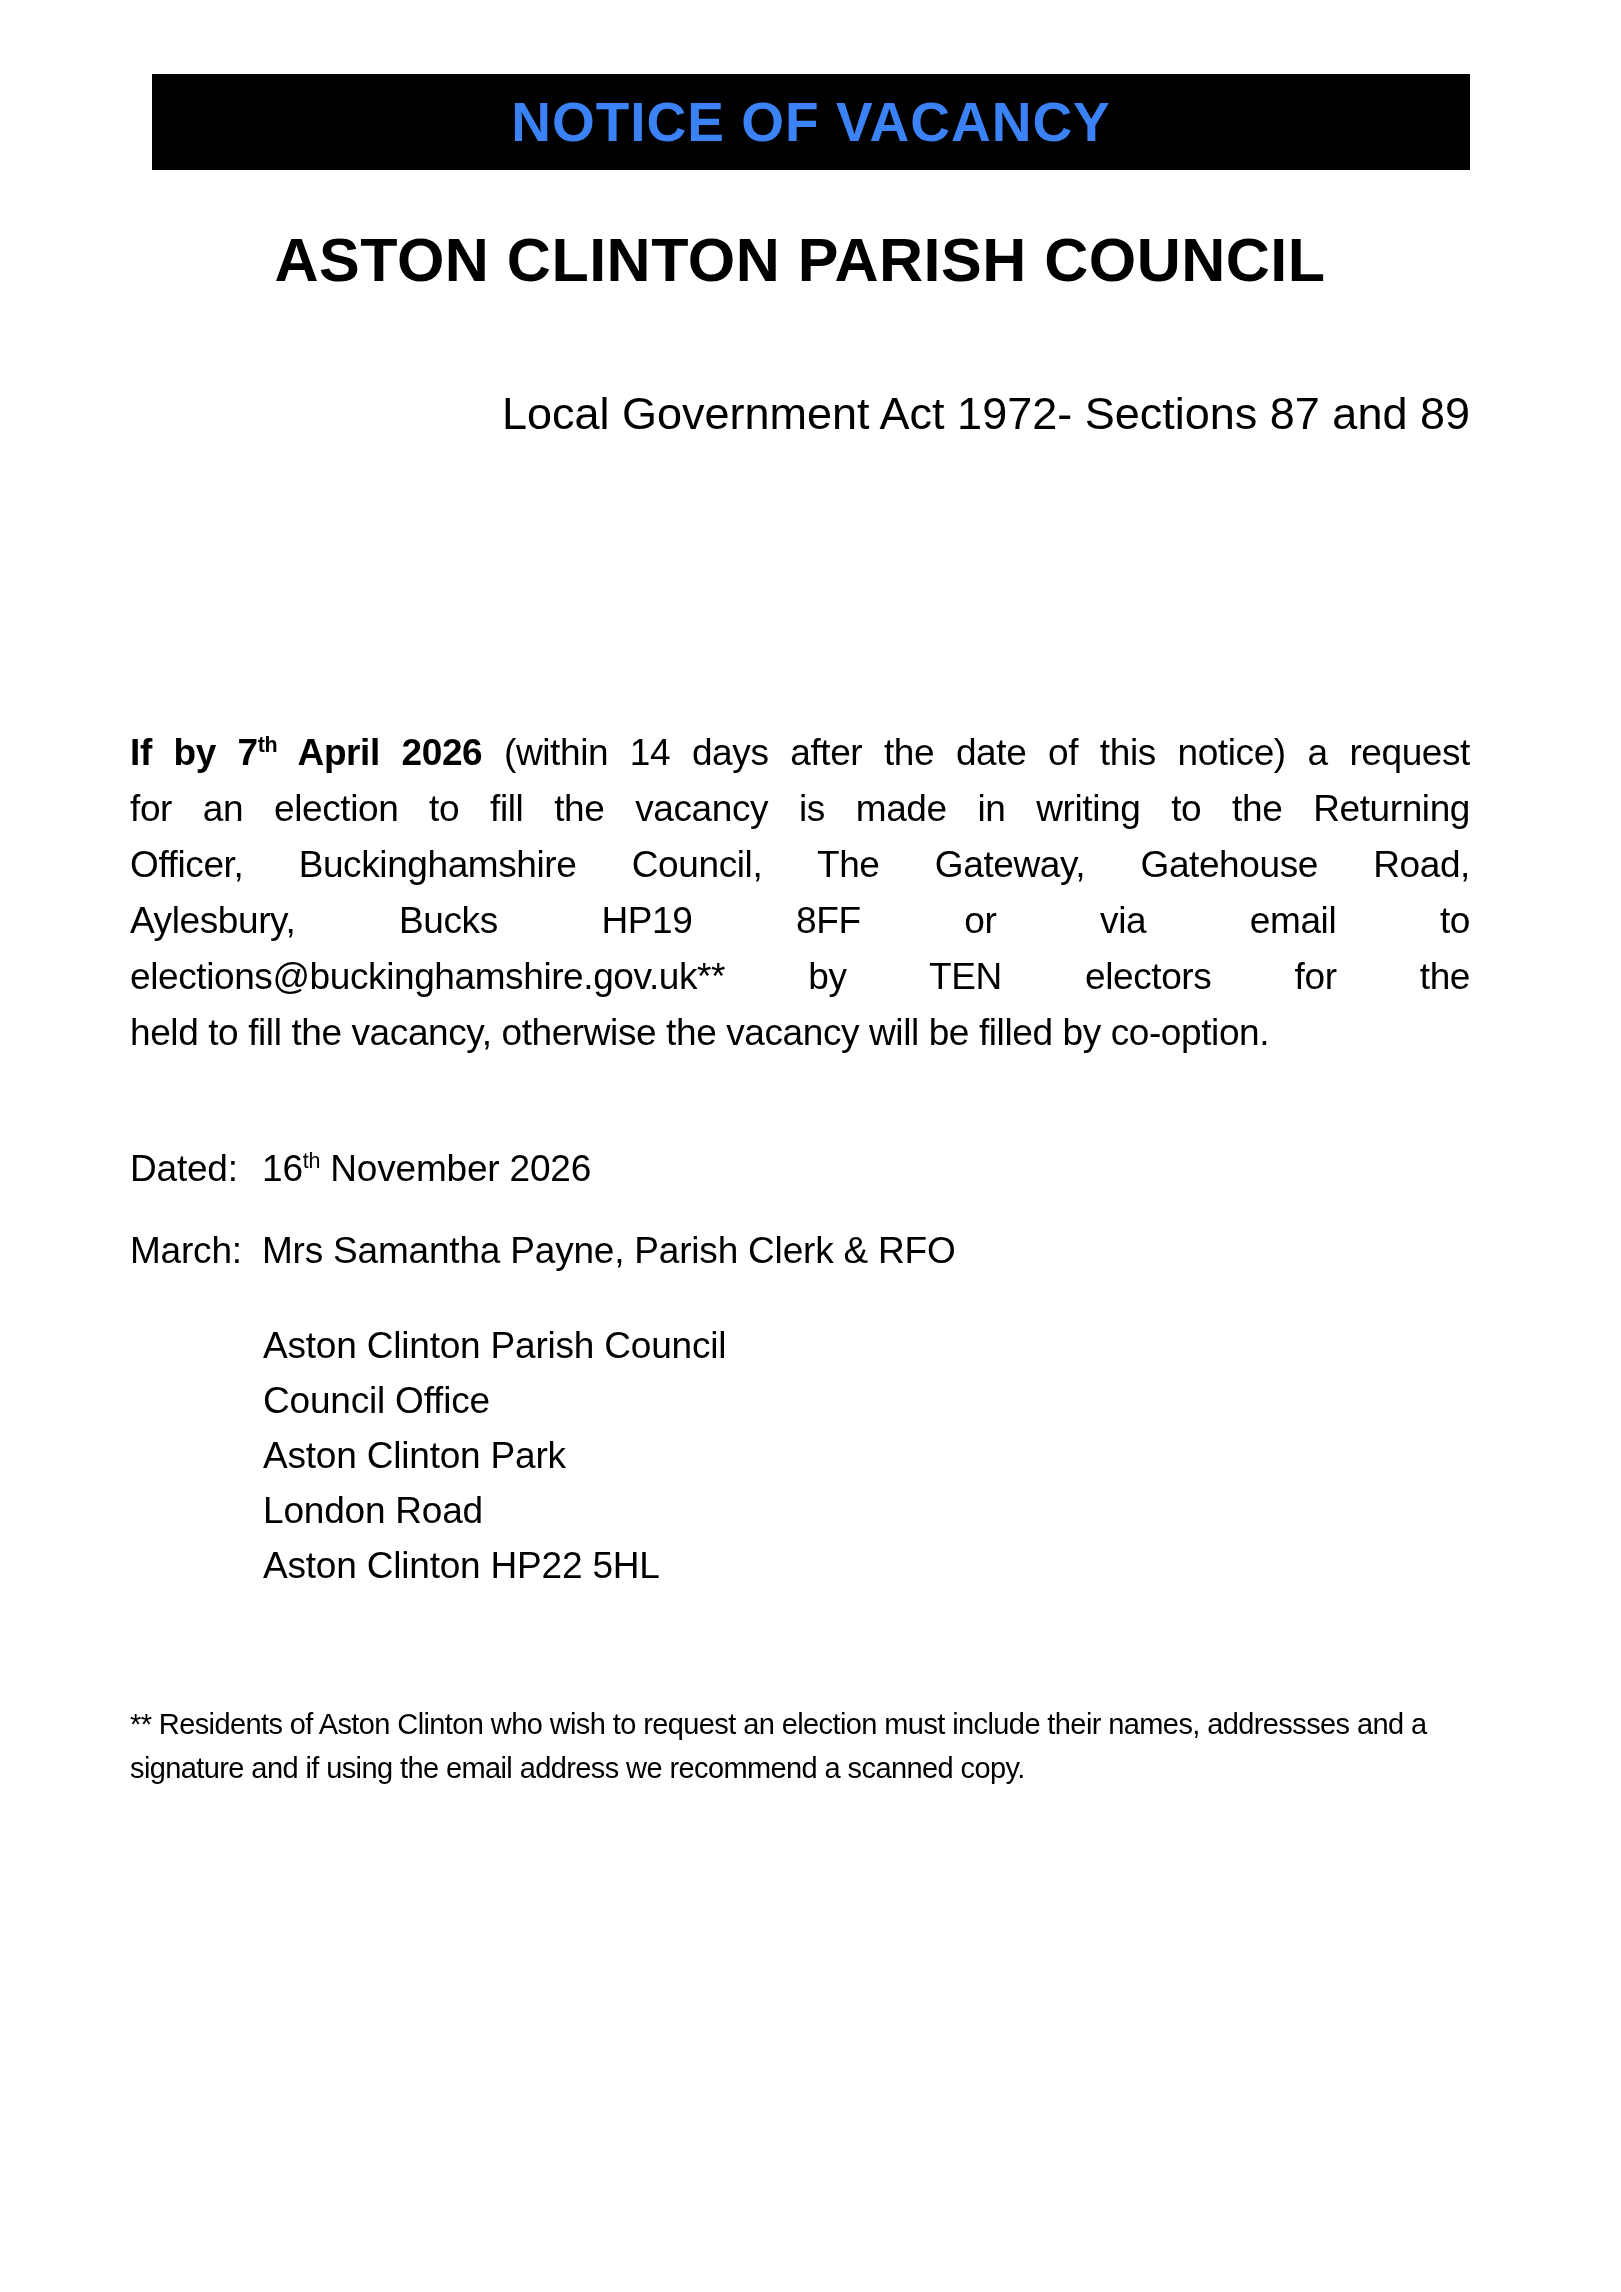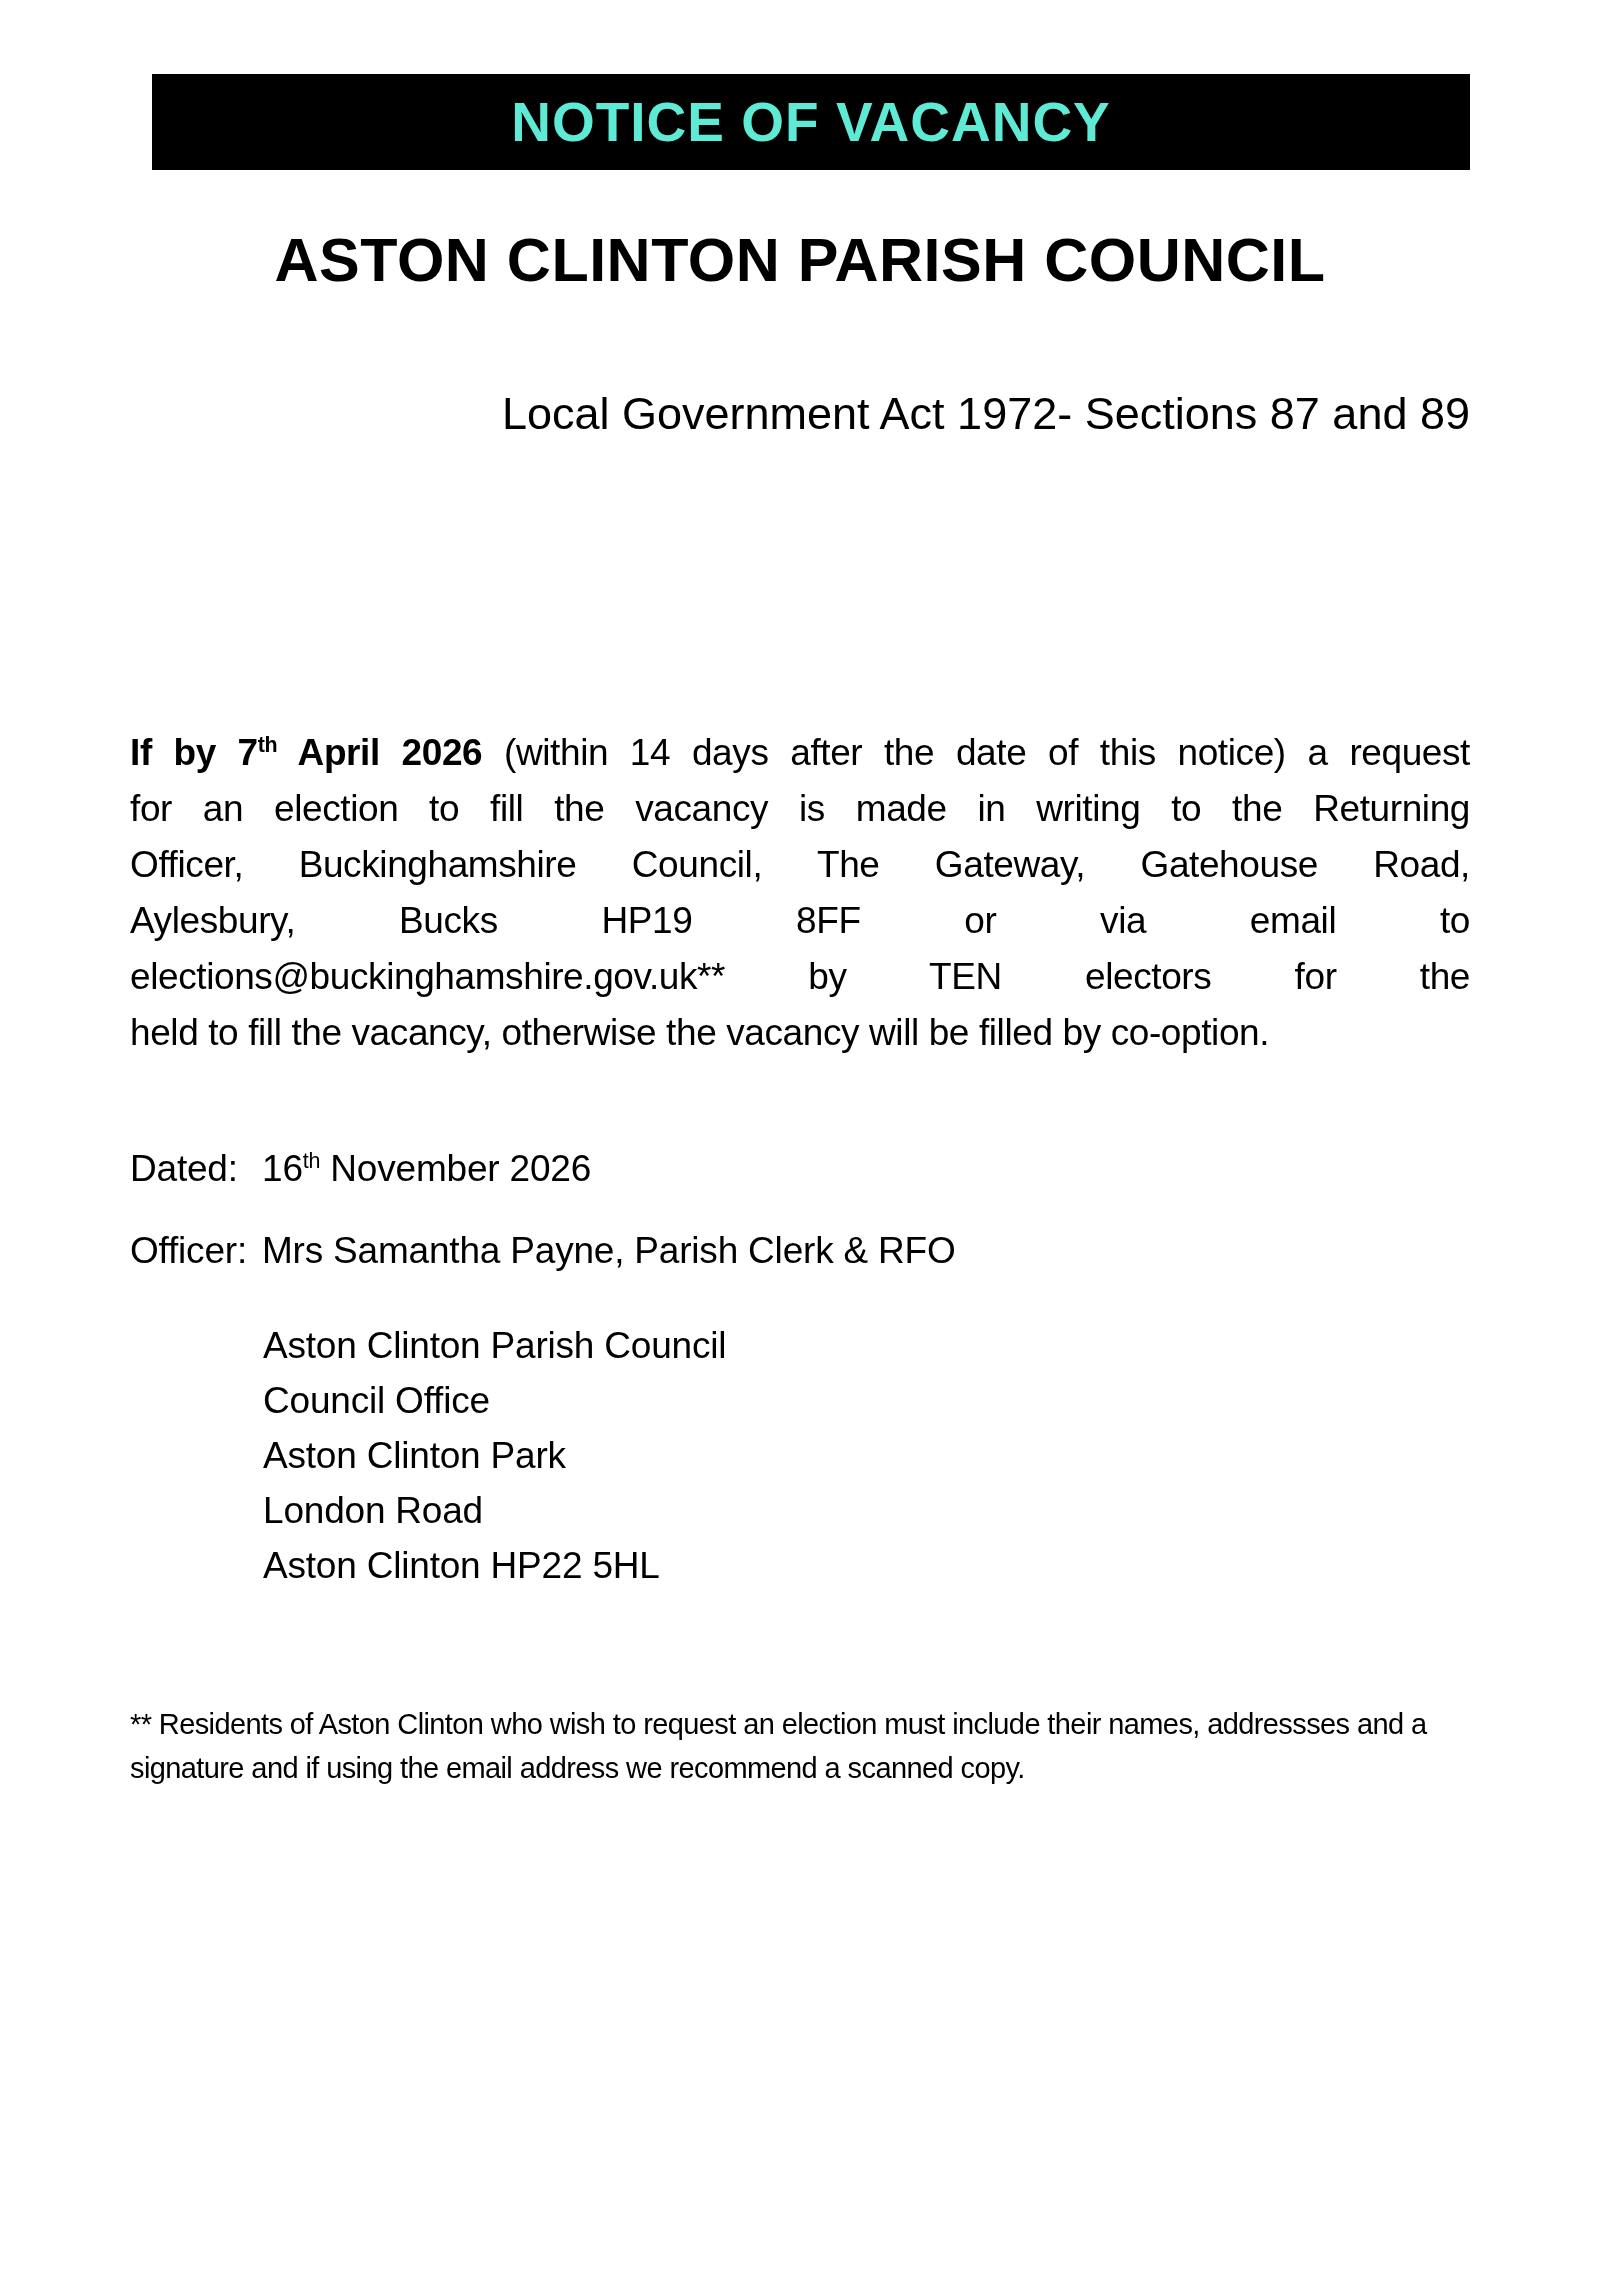--- a/index.html
+++ b/index.html
@@ -7,21 +7,21 @@
   body {
     width: 1621px; height: 2293px;
     font-family: "Liberation Sans", "DejaVu Sans", sans-serif;
     color: #000000;
     position: relative;
   }
   .page { position: absolute; left: 0; top: 0; width: 1621px; height: 2293px; background: #ffffff; overflow: hidden; }
 
   #banner {
     position: absolute; left: 152px; top: 74px; width: 1318px; height: 96px;
-    background: #000000; color: #5eead4;
+    background: #000000; color: #3b82f6;
     text-align: center; line-height: 96px;
     font-size: 55px; font-weight: 700; letter-spacing: 1px;
   }
 
   #title {
     position: absolute; left: 130px; top: 225px; width: 1340px;
     text-align: center; font-size: 61px; font-weight: 700; letter-spacing: 0.5px;
   }
 
   #subtitle {
@@ -84,21 +84,21 @@
     <div class="jline">Aylesbury, Bucks HP19 8FF or via email to</div>
     <div class="jline"><span>elections@buckinghamshire.gov.uk**</span><span> by TEN electors for the</span></div>
     <div class="jline last">held to fill the vacancy, otherwise the vacancy will be filled by co-option.</div>
   </div>
 
   <div id="dated" class="row">
     <span class="label">Dated:</span><span><span>16</span><sup>th</sup><span> November 2026</span></span>
   </div>
 
   <div id="signed" class="row">
-    <span class="label">Officer:</span><span>Mrs Samantha Payne, Parish Clerk &amp; RFO</span>
+    <span class="label">March:</span><span>Mrs Samantha Payne, Parish Clerk &amp; RFO</span>
   </div>
 
   <div id="address">
     <div>Aston Clinton Parish Council</div>
     <div>Council Office</div>
     <div>Aston Clinton Park</div>
     <div>London Road</div>
     <div>Aston Clinton HP22 5HL</div>
   </div>
 

